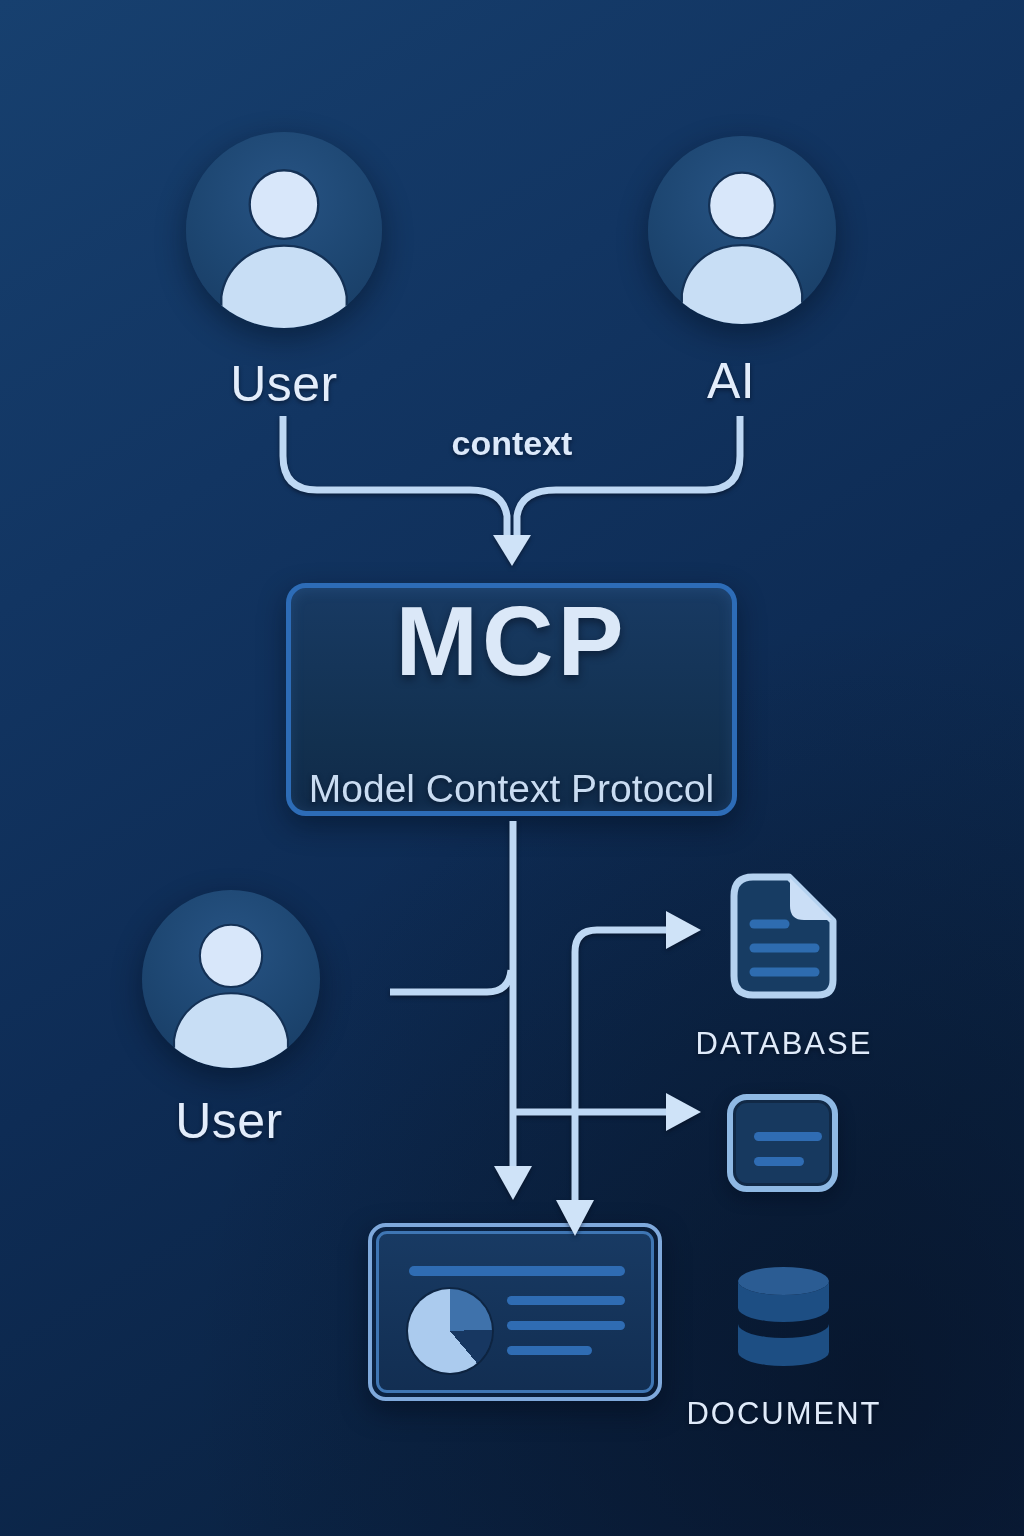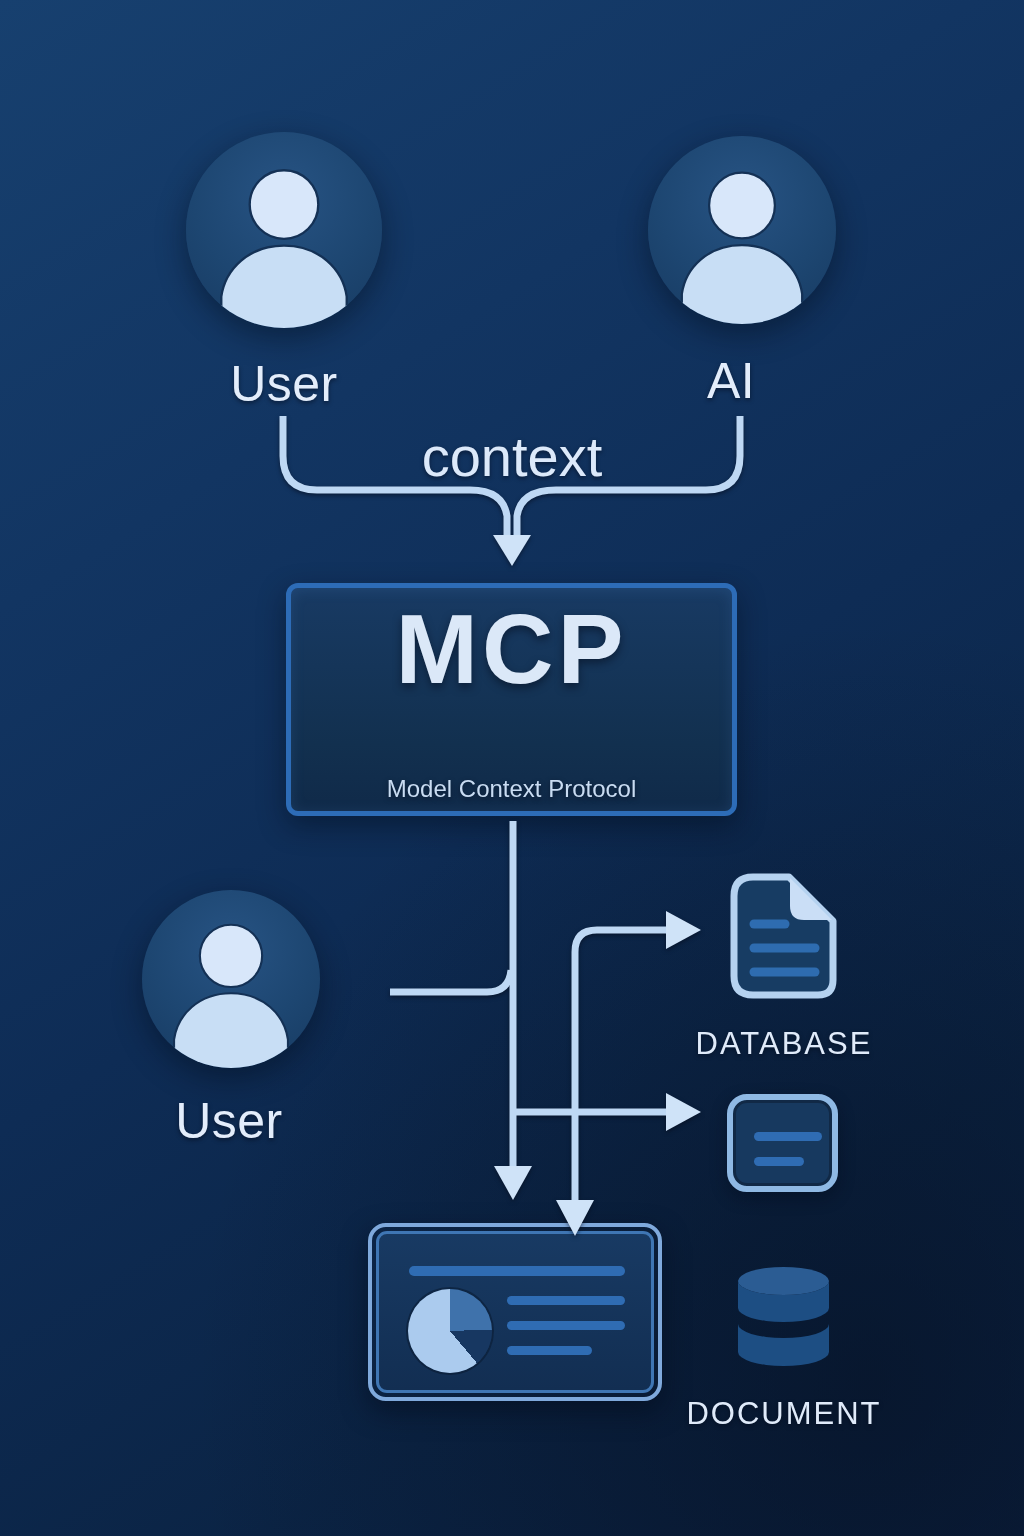--- a/index.html
+++ b/index.html
@@ -17,36 +17,36 @@
     background:radial-gradient(circle at 50% 32%,#275383 0%,#1d4671 55%,#173a61 100%);
     box-shadow:0 10px 30px rgba(3,10,24,.45);
   }
   .avatar svg{position:absolute;inset:0;width:100%;height:100%;}
   
   .lbl{
     z-index:4;color:#e3edfb;text-align:center;
     text-shadow:0 2px 4px rgba(3,10,24,.55);
   }
   .actor-lbl{font-size:50px;font-weight:500;letter-spacing:.5px;}
-  .context-lbl{font-size:56px;font-weight:400;color:#dce9fa;}
+  .context-lbl{font-size:34px;font-weight:700;color:#dce9fa;}
   .target-lbl{font-size:31px;font-weight:500;letter-spacing:2px;color:#e0ebfa;}
   
   .mcp-box{
     left:286px;top:583px;width:451px;height:233px;z-index:2;
-    border:5px solid #2d6cb7;border-radius:12px;box-sizing:border-box;
+    border:5px solid #2d6cb7;border-radius:20px;box-sizing:border-box;
     background:linear-gradient(180deg,#183a63 0%,#12304f 70%,#102a49 100%);
     box-shadow:0 10px 28px rgba(3,10,24,.45), inset 0 2px 14px rgba(80,140,210,.18);
     display:flex;flex-direction:column;align-items:center;justify-content:center;gap:45px;
   }
   .mcp-title{
     font-size:99px;font-weight:700;letter-spacing:4px;color:#dbe8f8;line-height:1;
     text-shadow:0 4px 8px rgba(3,10,24,.5);margin-top:2px;
   }
   .mcp-subtitle{
-    font-size:24px;font-weight:400;color:#c9dcf2;margin-top:32px;
+    font-size:39px;font-weight:400;color:#c9dcf2;margin-top:32px;
     text-shadow:0 2px 5px rgba(3,10,24,.5);
   }
   
   .connectors{left:0;top:0;width:1024px;height:1536px;z-index:5;pointer-events:none;
     filter:drop-shadow(0 2px 2px rgba(3,10,24,.55));}
   .connectors path{stroke:#bed8f4;stroke-width:7;fill:none;}
   .connectors polygon{fill:#cfe3f8;}
   
   .doc-icon{left:727px;top:872px;width:112px;height:128px;z-index:2;}
   

